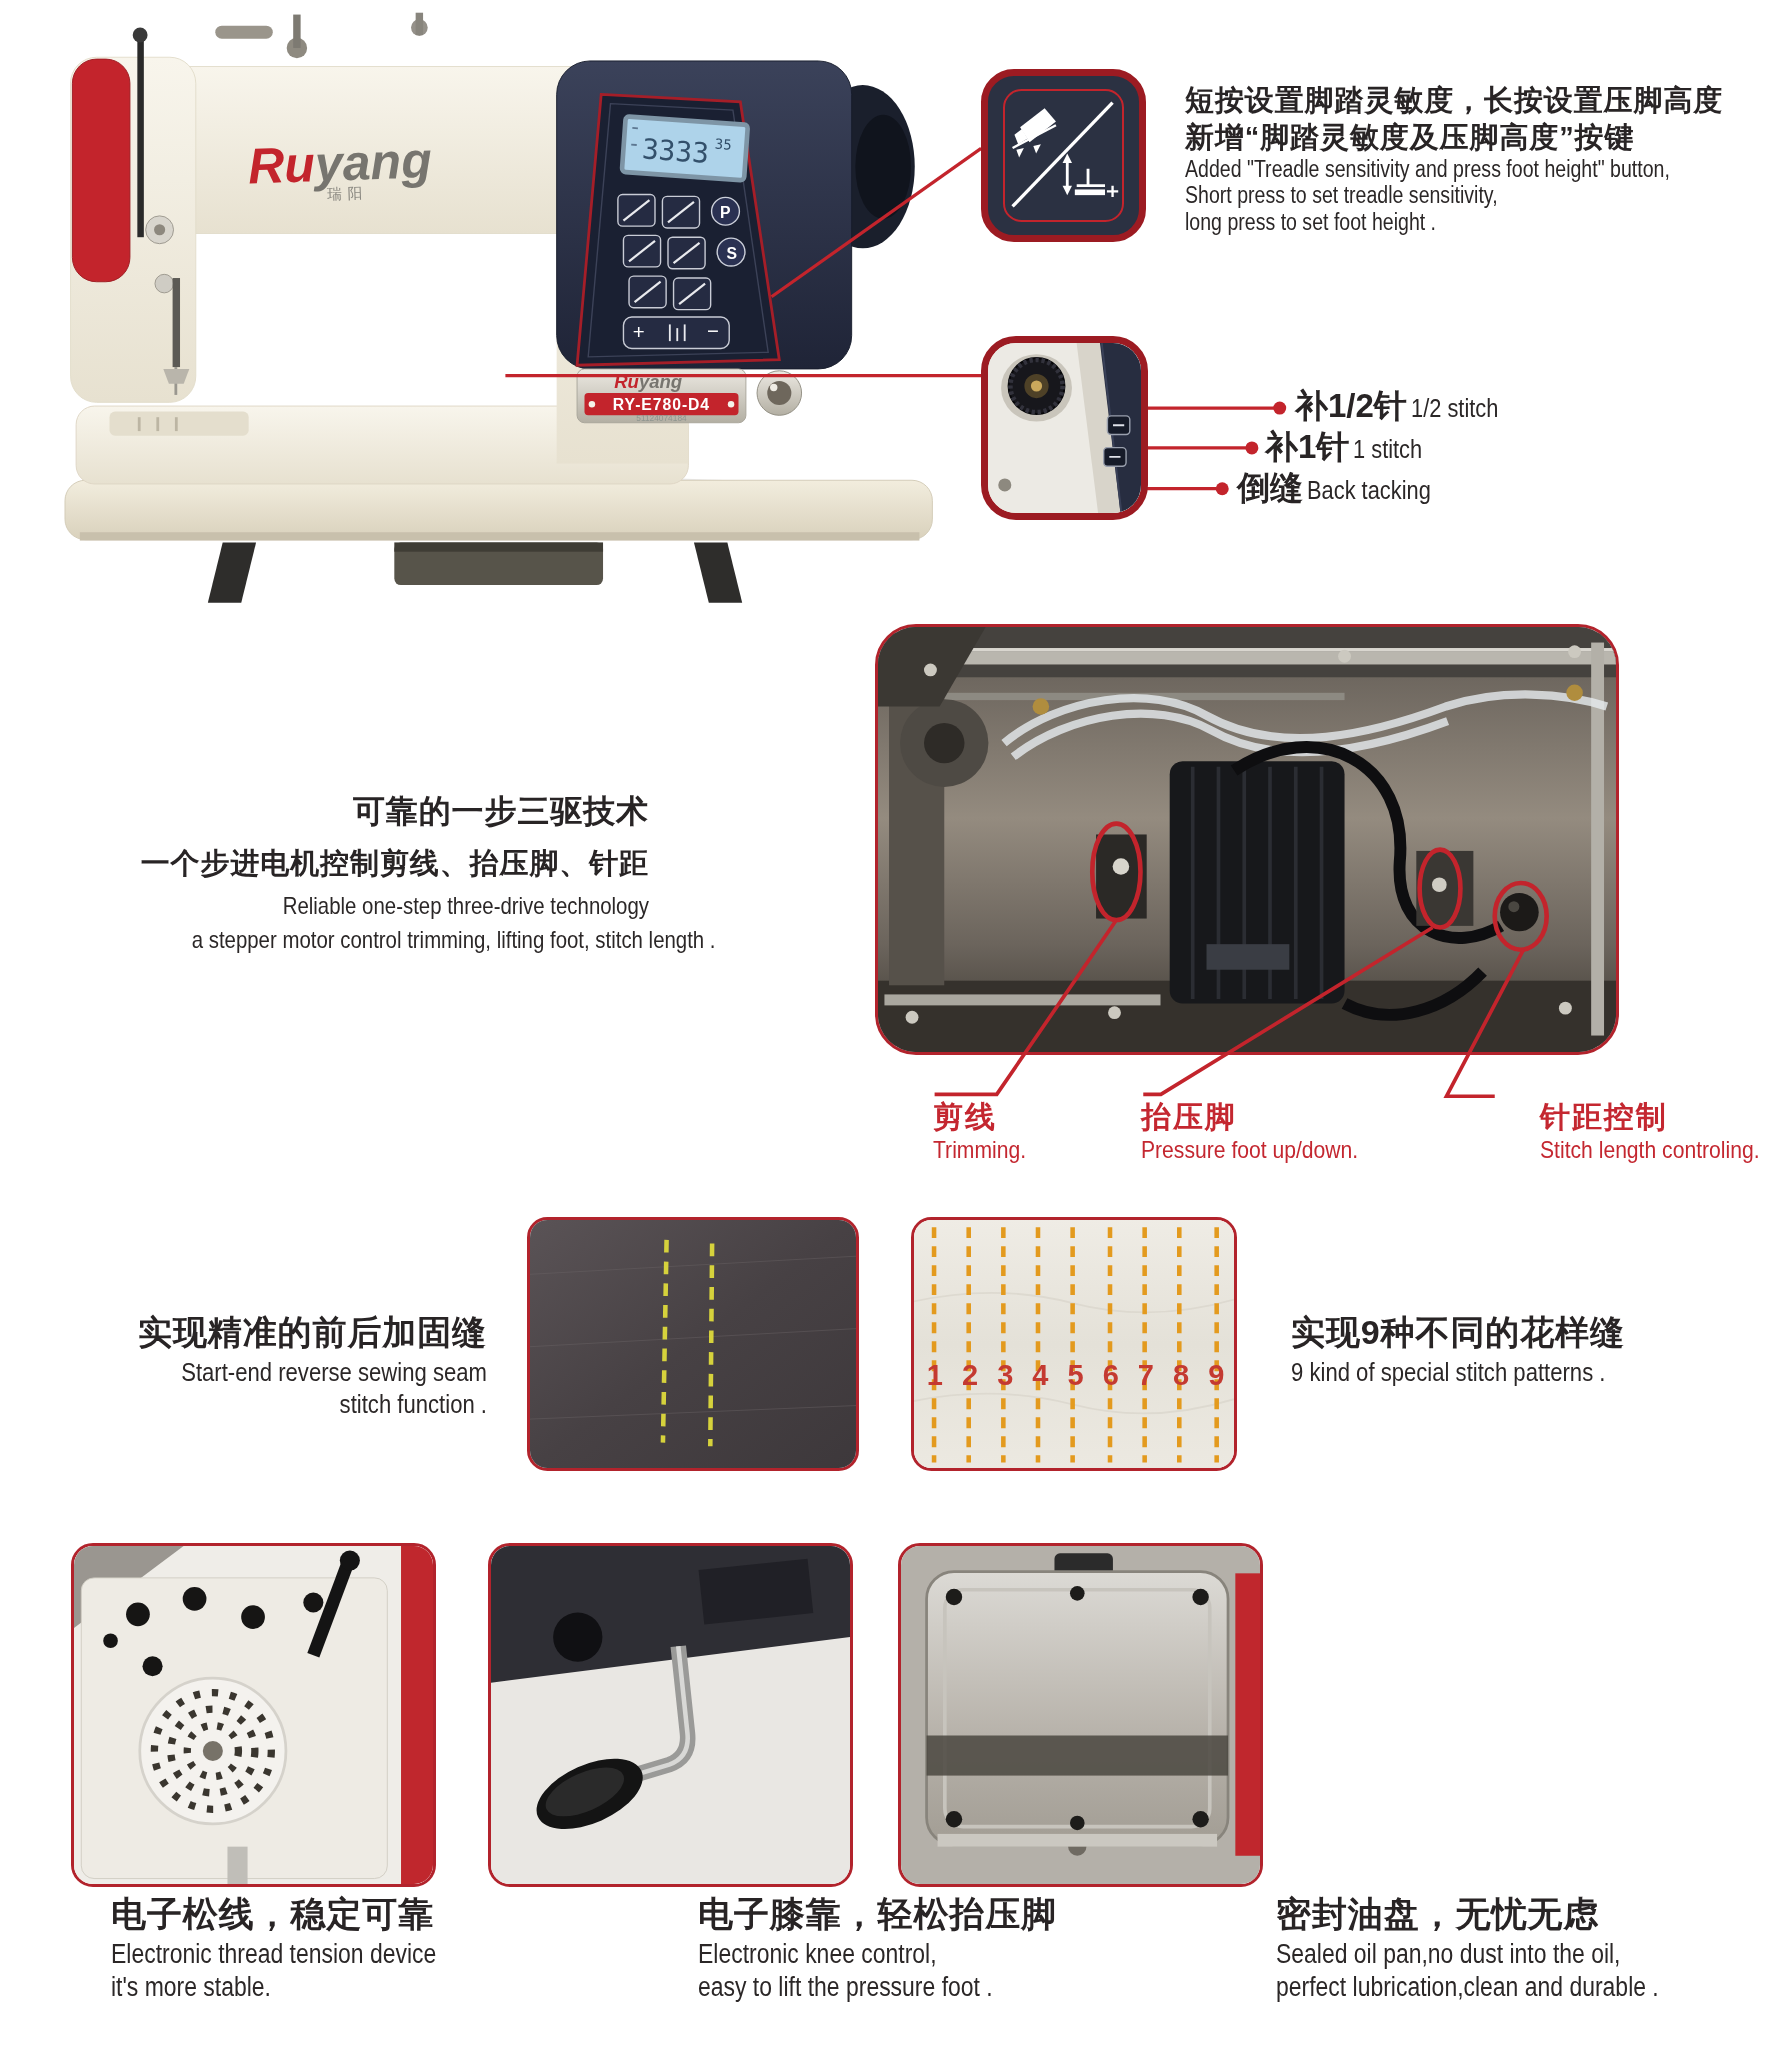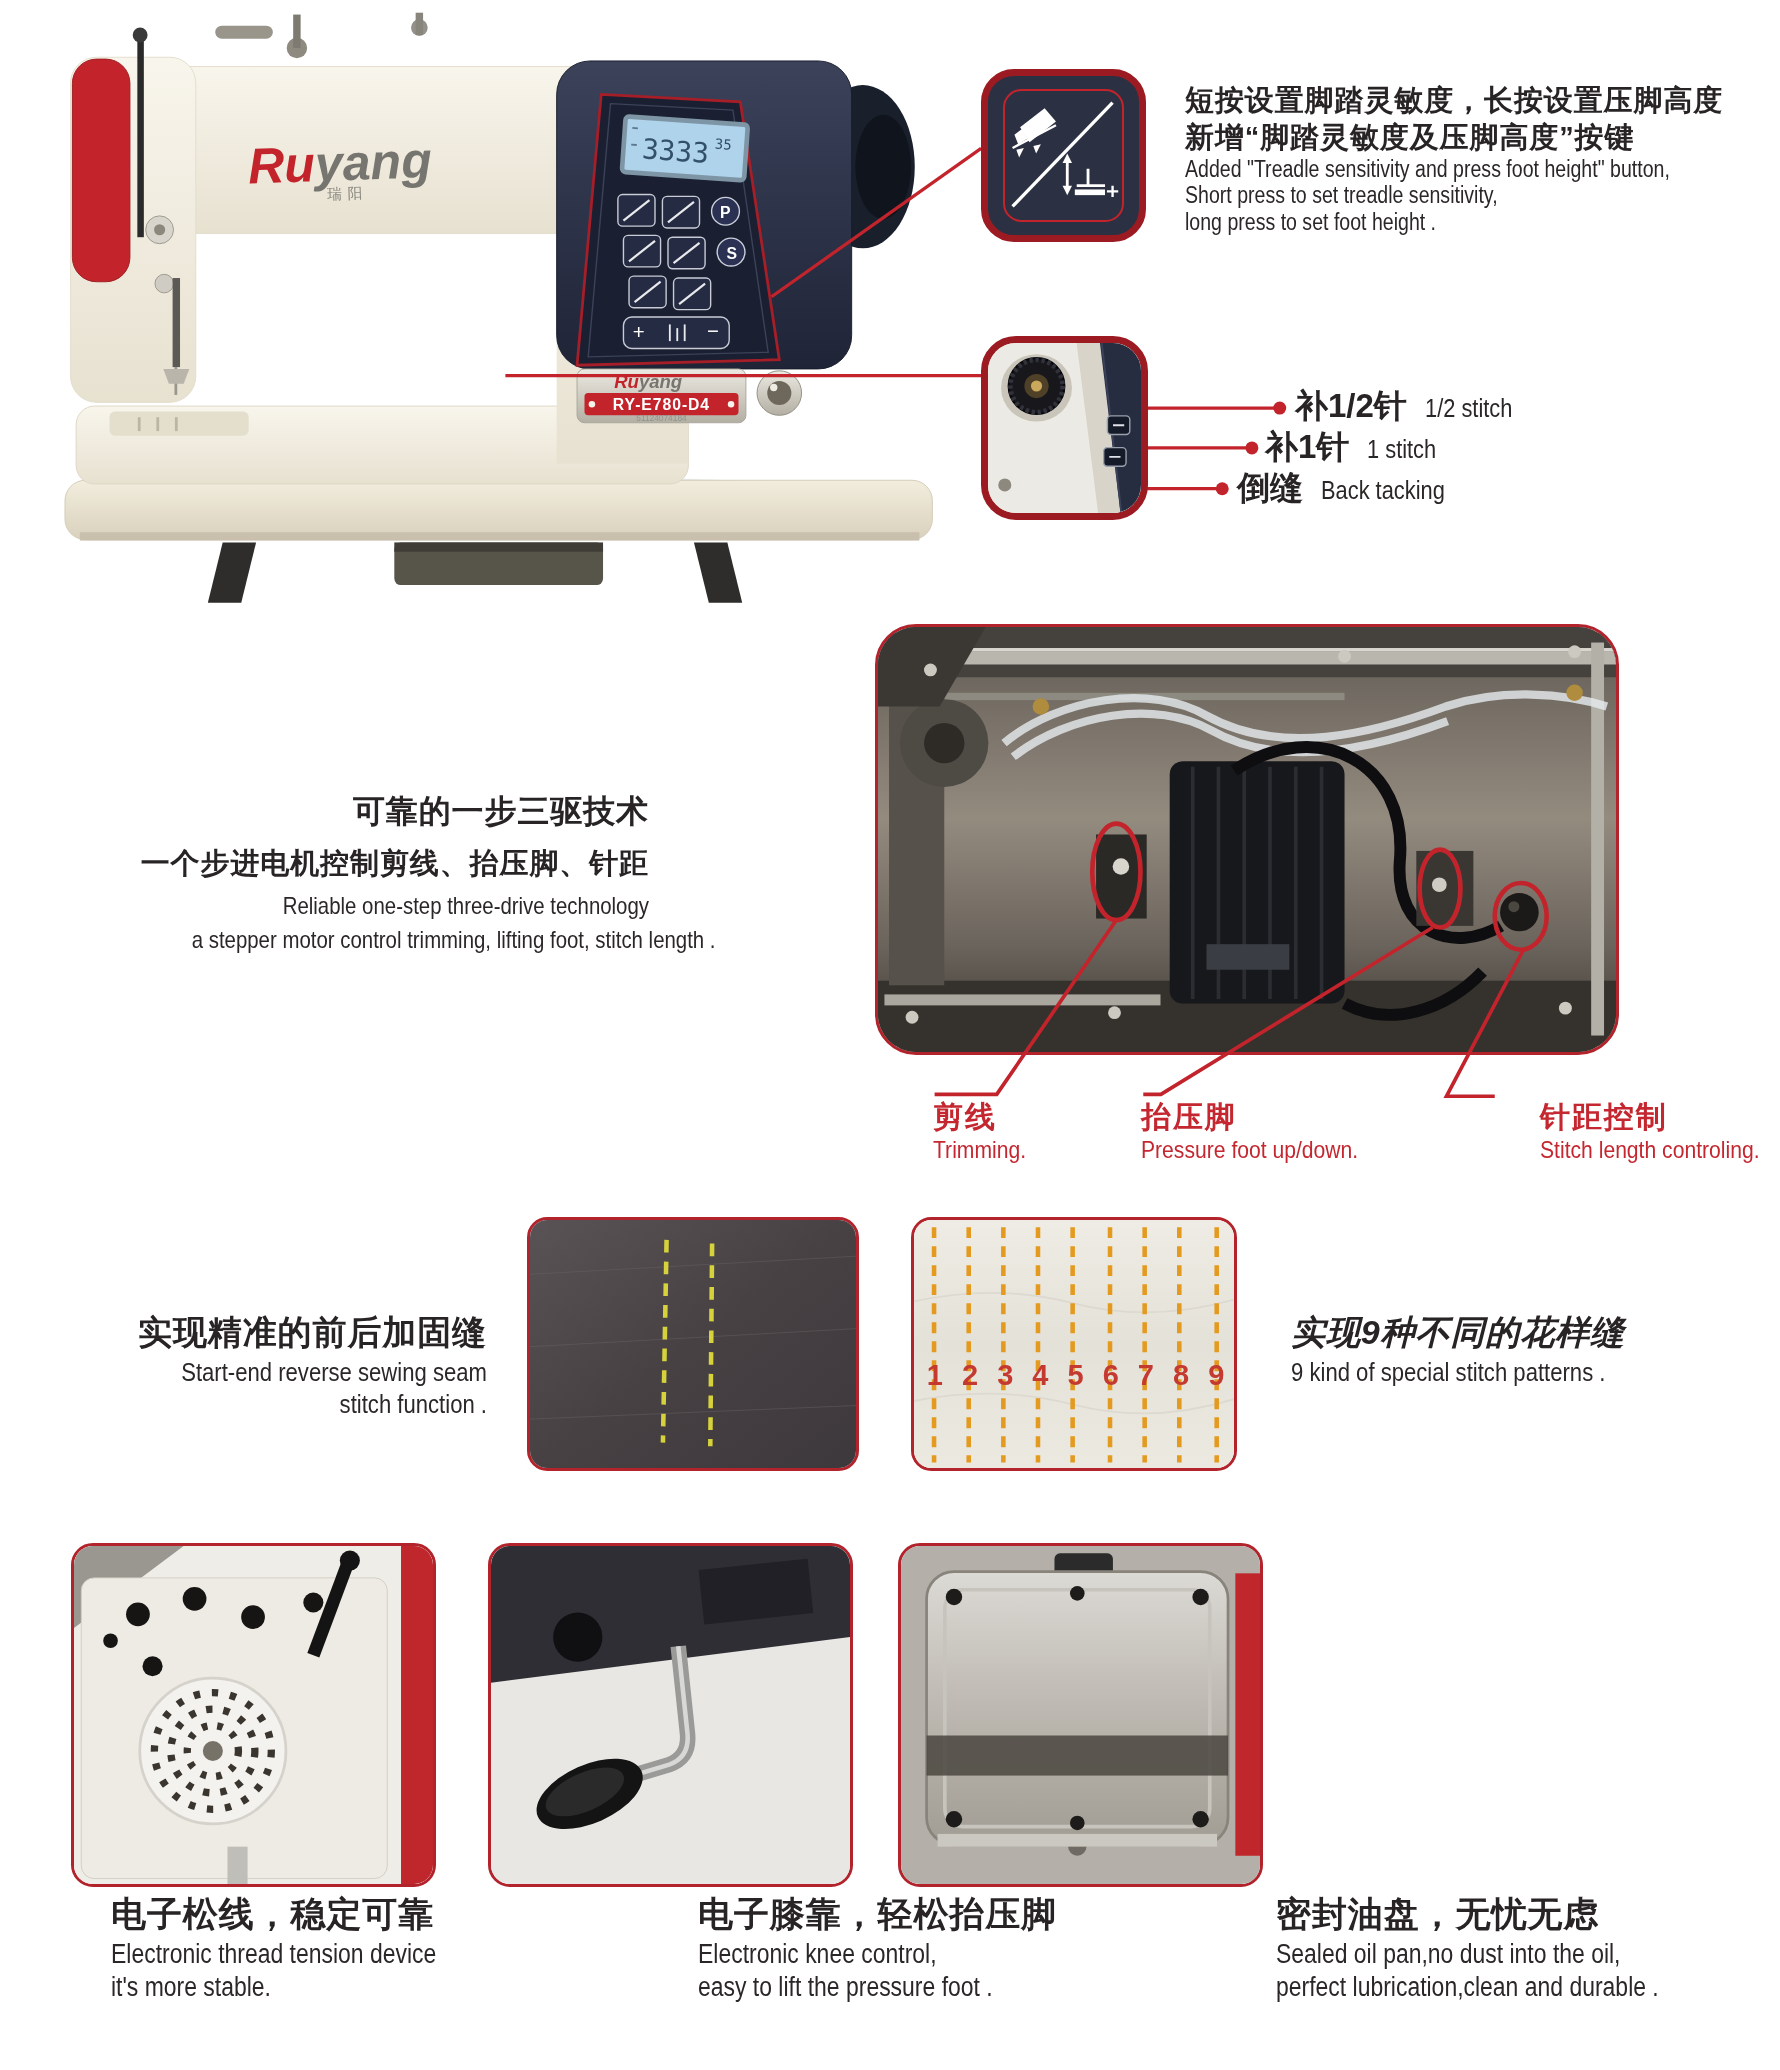--- a/index.html
+++ b/index.html
@@ -12,38 +12,38 @@
   
   .zh-line { font-weight:600; color:#282425; letter-spacing:0.9px; white-space:nowrap; }
   .en-line { color:#2b2727; white-space:nowrap; }
   .sx  { transform:scaleX(.85); transform-origin:left center; }
   .sxr { transform:scaleX(.85); transform-origin:right center; }
 
   #treadle-note { left:1185px; top:82px; width:575px; }
   #treadle-note .zh-line { font-size:29px; line-height:37px; }
   #treadle-note .en-line { font-size:23px; line-height:26.4px; }
 
-  .sb-row { position:absolute; display:flex; align-items:baseline; gap:18px; white-space:nowrap; }
+  .sb-row { position:absolute; display:flex; align-items:baseline; gap:4px; white-space:nowrap; }
   .sb-zh { font-size:33px; font-weight:600; color:#282425; }
   .sb-en { font-size:26px; color:#2b2727; display:inline-block; transform:scaleX(.84); transform-origin:left center; }
 
   #drive-text { left:111px; top:785px; width:538px; text-align:right; }
   #drive-text .zh-line { font-size:29px; line-height:52px; }
   #drive-text .en-line { font-size:24px; line-height:34px; }
 
   .dlabel { position:absolute; white-space:nowrap; }
   .dlabel .dz { font-size:30px; font-weight:bold; color:#c42730; letter-spacing:1.9px; line-height:34px; }
   .dlabel .de { font-size:24px; color:#c42730; line-height:32px; transform:scaleX(.88); transform-origin:left center; }
 
   #seam-text { left:109px; top:1308px; width:378px; text-align:right; }
   #seam-text .zh-line { font-size:34px; line-height:48px; }
   #seam-text .en-line { font-size:26px; line-height:32px; }
 
   #pattern-text { left:1291px; top:1308px; width:445px; }
-  #pattern-text .zh-line { font-size:34px; line-height:48px;font-style:italic; }
+  #pattern-text .zh-line { font-size:34px; line-height:48px; }
   #pattern-text .en-line { font-size:26px; line-height:32px; }
 
   .feat { position:absolute; width:538px; }
   .feat .zh-line { font-size:35px; line-height:48px; }
   .feat .en-line { font-size:27px; line-height:33px; }
 
   
   .photo { position:absolute; border:3.7px solid #b2232c; overflow:hidden; background:#fff; }
   #internals-frame { left:875px; top:624px; width:744px; height:431px; border-radius:41px; }
   #fabric-left  { left:527px; top:1217px; width:332px; height:254px; border-radius:20.4px; }

